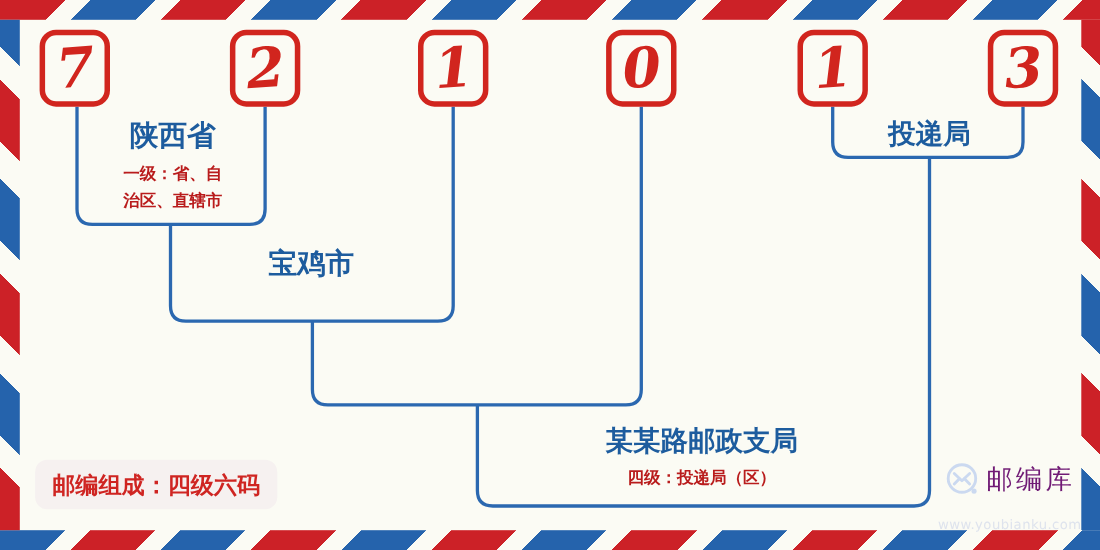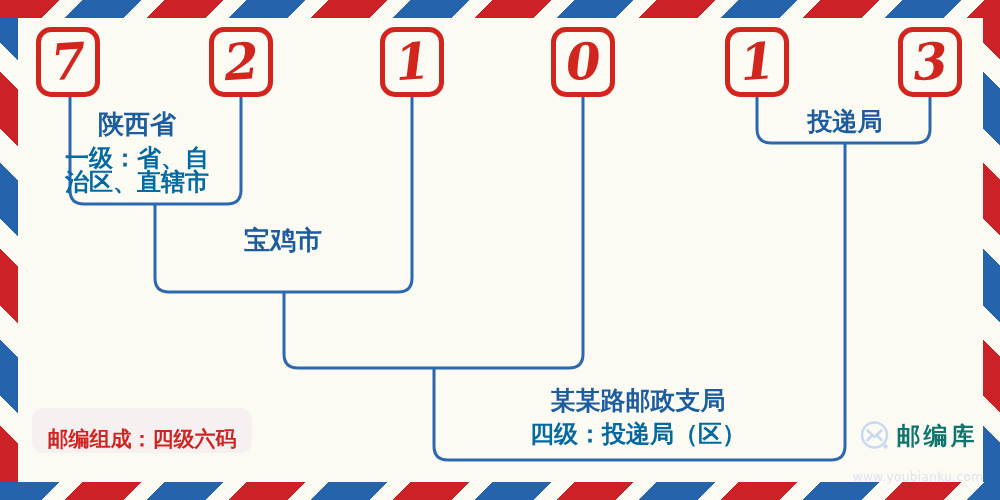--- a/index.html
+++ b/index.html
@@ -30,40 +30,40 @@
   }
   
   .connectors{position:absolute;left:0;top:0;}
   
   .label-group{position:absolute;transform:translateX(-50%);text-align:center;white-space:nowrap;}
   .lvl-name{
     font-family:"DejaVu Serif","Liberation Serif",serif;
     font-weight:bold;font-size:26px;line-height:1.1;color:#1d5c9e;
   }
   .lvl-desc{
-    font-weight:bold;font-size:24px;line-height:24px;color:#0369a1;
+    font-weight:bold;font-size:15px;line-height:24px;color:#b91c1c;
     white-space:pre-line;margin-top:7px;
   }
   .delivery-label{
     position:absolute;transform:translateX(-50%);
     font-family:"DejaVu Serif","Liberation Serif",serif;
     font-weight:bold;font-size:25px;color:#1d5c9e;white-space:nowrap;text-align:center;
   }
   
   .composition-badge{
-    position:absolute;left:32px;top:408px;width:220px;height:45px;
+    position:absolute;left:32px;top:418px;width:220px;height:45px;
     background:#f6f1f0;border-radius:11px;
-    display:flex;align-items:flex-end;justify-content:center;
+    display:flex;align-items:center;justify-content:center;
   }
   .composition-badge span{font-weight:bold;font-size:21px;color:#cf2522;white-space:nowrap;}
   
   .watermark{position:absolute;left:852px;top:420px;width:132px;text-align:center;}
   .wm-row{display:flex;align-items:center;justify-content:center;gap:6px;}
   .wm-brand{
-    font-weight:bold;font-size:24px;color:#0f766e;letter-spacing:3px;white-space:nowrap;
+    font-weight:normal;font-size:24px;color:#701a75;letter-spacing:3px;white-space:nowrap;
   }
   .wm-url{font-size:12px;color:#dee3ed;margin-top:18px;white-space:nowrap;letter-spacing:0.4px;}
   :root{--stripe-red:#cc2127;--stripe-blue:#2563ac;}
 </style>
 </head>
 <body>
 
 <div class="canvas">
 
   <div class="border-strip border-top"></div>
@@ -91,21 +91,21 @@
   <div class="digit-box" style="left:551px">
     <span class="digit">0</span>
   </div>
   <div class="digit-box" style="left:725px">
     <span class="digit">1</span>
   </div>
   <div class="digit-box" style="left:898px">
     <span class="digit">3</span>
   </div>
 
-  <div class="label-group" style="left:137px;top:110px">
+  <div class="label-group" style="left:157px;top:110px">
     <div class="lvl-name">陕西省</div>
     <div class="lvl-desc">一级：省、自
 治区、直辖市</div>
   </div>
 
   <div class="label-group" style="left:283px;top:226px">
     <div class="lvl-name">宝鸡市</div>
   </div>
 
 

